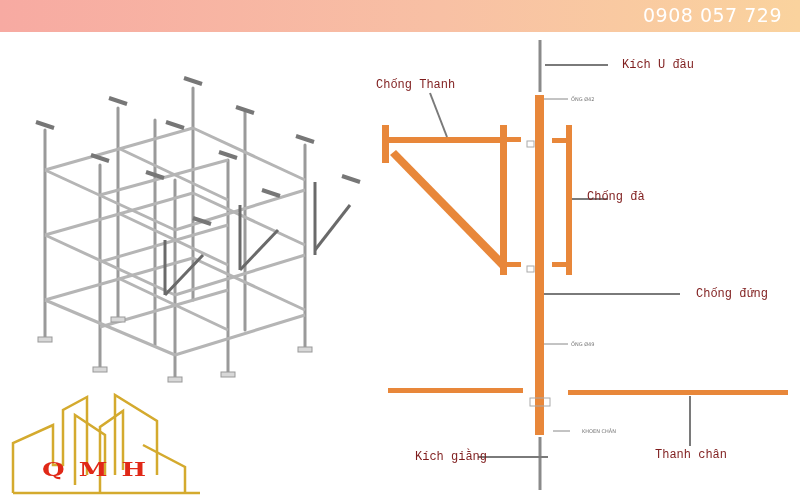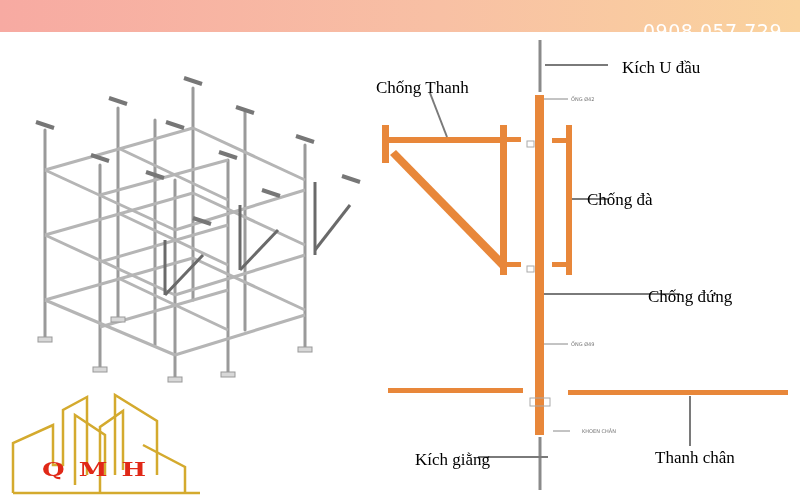--- a/index.html
+++ b/index.html
@@ -1,21 +1,21 @@
 <!DOCTYPE html>
 <html><head>
 <meta charset="utf-8">
 <style>
   html,body{margin:0;padding:0;}
   body{width:800px;height:500px;background:#ffffff;position:relative;overflow:hidden;font-family:"Liberation Sans",sans-serif;}
   .header{position:absolute;left:0;top:0;width:800px;height:32px;background:linear-gradient(90deg,#f7aaa2 0%,#f8c0a4 55%,#fad39e 100%);}
   .brand{position:absolute;left:8px;top:4px;font-family:"DejaVu Sans",sans-serif;font-size:19px;color:#ffffff;letter-spacing:0.5px;}
-  .phone{position:absolute;right:18px;top:4px;font-family:"DejaVu Sans",sans-serif;font-size:19px;color:#ffffff;letter-spacing:0.5px;margin-top:16px;}
+  .phone{position:absolute;right:18px;top:4px;font-family:"DejaVu Sans",sans-serif;font-size:19px;color:#ffffff;letter-spacing:0.5px;}
   svg{position:absolute;left:0;top:0;}
-  .lbl{position:absolute;font-family:Liberation Serif, serif;font-size:17px;color:#000000;white-space:nowrap;}
+  .lbl{position:absolute;font-family:Liberation Mono, monospace;font-size:12px;color:#7f1d1d;white-space:nowrap;}
   .small{position:absolute;font-family:"DejaVu Sans",sans-serif;font-size:5px;color:#777;white-space:nowrap;}
   .logo-text{position:absolute;left:42px;top:459px;font-family:"DejaVu Serif",serif;font-weight:bold;font-size:26px;color:#e02817;letter-spacing:14px;transform:scaleY(0.7);transform-origin:top left;}
 </style>
 </head>
 <body>
 
 <div class="header">
   <div class="phone">0908 057 729</div>
 </div>
 
@@ -142,17 +142,17 @@
     <line x1="544" y1="99" x2="568" y2="99"></line>
     <line x1="544" y1="344" x2="568" y2="344"></line>
     <line x1="553" y1="431" x2="570" y2="431"></line>
   </g>
 </svg>
 
 <div class="lbl" style="left:622px;top:58px;">Kích U đầu</div>
 <div class="small" style="left:571px;top:96px;">ỐNG Ø42</div>
 <div class="lbl" style="left:376px;top:78px;">Chống Thanh</div>
 <div class="lbl" style="left:587px;top:190px;">Chống đà</div>
-<div class="lbl" style="left:648px;top:287px;text-align:center;">Chống đứng</div>
+<div class="lbl" style="left:696px;top:287px;text-align:center;">Chống đứng</div>
 <div class="small" style="left:571px;top:341px;">ỐNG Ø49</div>
 <div class="small" style="left:582px;top:428px;">KHOEN CHÂN</div>
 <div class="lbl" style="left:415px;top:450px;">Kích giằng</div>
 <div class="lbl" style="left:655px;top:448px;">Thanh chân</div>
 
 </body></html>

